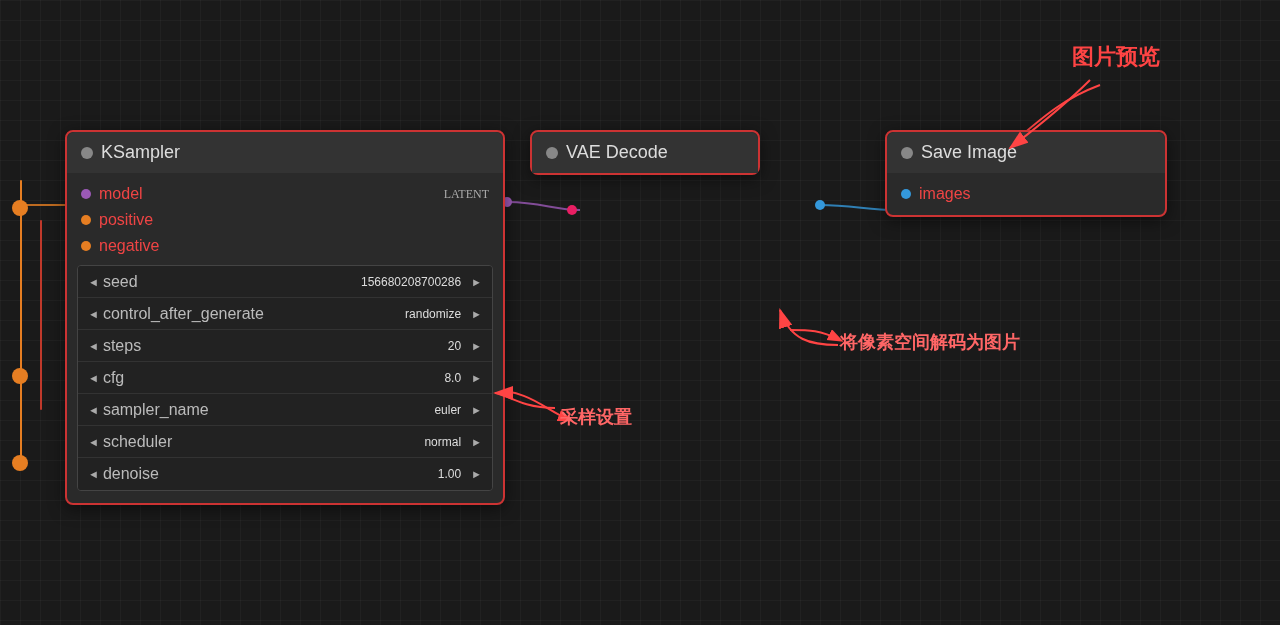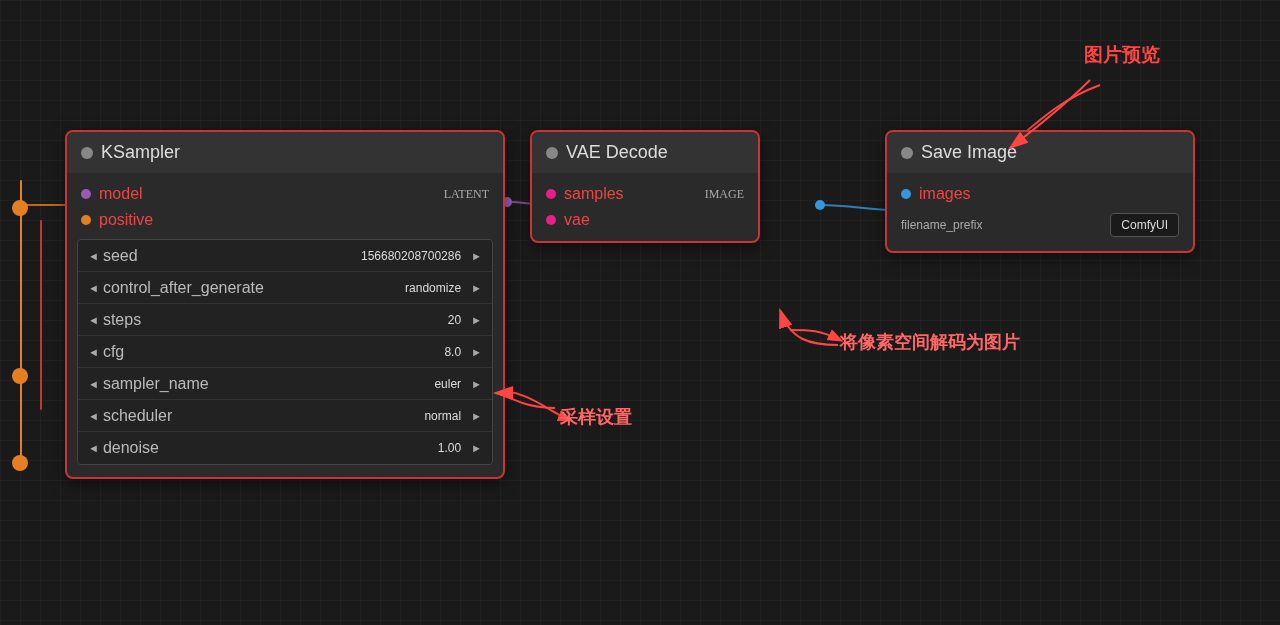--- a/index.html
+++ b/index.html
@@ -146,21 +146,21 @@
       left: 530px;
       top: 130px;
       width: 230px;
       border: 2px solid #cc3333;
     }
 
     
     .save-node {
       left: 885px;
       top: 130px;
-      width: 310px;
+      width: 282px;
       border: 2px solid #cc3333;
     }
 
     .save-param-row {
       display: flex;
       align-items: center;
       padding: 6px 14px;
       gap: 8px;
     }
 
@@ -186,21 +186,21 @@
       left: 0;
       width: 100%;
       height: 100%;
       pointer-events: none;
     }
 
     
     .annotation {
       position: absolute;
       color: #ff4444;
-      font-size: 19px;
+      font-size: 22px;
       font-weight: bold;
     }
 
     .annotation-zh {
       position: absolute;
       color: #ff6666;
       font-size: 18px;
       font-weight: bold;
       white-space: nowrap;
     }
@@ -301,20 +301,24 @@
 
       <div class="socket-row">
         <div class="socket socket-purple"></div>
         <span class="socket-label">model</span>
         <span class="socket-output-label">LATENT</span>
       </div>
       <div class="socket-row">
         <div class="socket socket-orange"></div>
         <span class="socket-label">positive</span>
       </div>
+      <div class="socket-row">
+        <div class="socket socket-orange"></div>
+        <span class="socket-label">negative</span>
+      </div>
 
       <div class="param-section">
         <div class="param-row">
           <span class="param-arrow-left">◄</span>
           <span class="param-name">seed</span>
           <span class="param-value">156680208700286</span>
           <span class="param-arrow-right">►</span>
         </div>
         <div class="param-row">
           <span class="param-arrow-left">◄</span>
@@ -353,48 +357,33 @@
           <span class="param-arrow-right">►</span>
         </div>
       </div>
     </div>
   </div>
 
   <div class="node vae-node">
     <div class="node-header">
       <div class="node-dot"></div>
       <span class="node-title">VAE Decode</span>
-    </div>
-    <div class="node-body">
-      <div class="socket-row">
-        <div class="socket socket-pink"></div>
-        <span class="socket-label">samples</span>
-        <span class="socket-output-label">IMAGE</span>
-      </div>
-      <div class="socket-row">
-        <div class="socket socket-pink"></div>
-        <span class="socket-label">vae</span>
-      </div>
     </div>
   </div>
 
   <div class="node save-node">
     <div class="node-header">
       <div class="node-dot"></div>
       <span class="node-title">Save Image</span>
     </div>
     <div class="node-body">
       <div class="socket-row">
         <div class="socket" style="width:10px;height:10px;border-radius:50%;background:#3498db;"></div>
         <span class="socket-label">images</span>
       </div>
-      <div class="save-param-row">
-        <span class="save-param-label">filename_prefix</span>
-        <span class="save-param-value">ComfyUI</span>
-      </div>
     </div>
   </div>
 
   <div class="annotation" style="top: 42px; right: 120px;">
     <span>图片预览</span>
   </div>
 
   <div class="annotation-zh" style="top: 330px; left: 840px;">
     <span>将像素空间解码为图片</span>
   </div>

